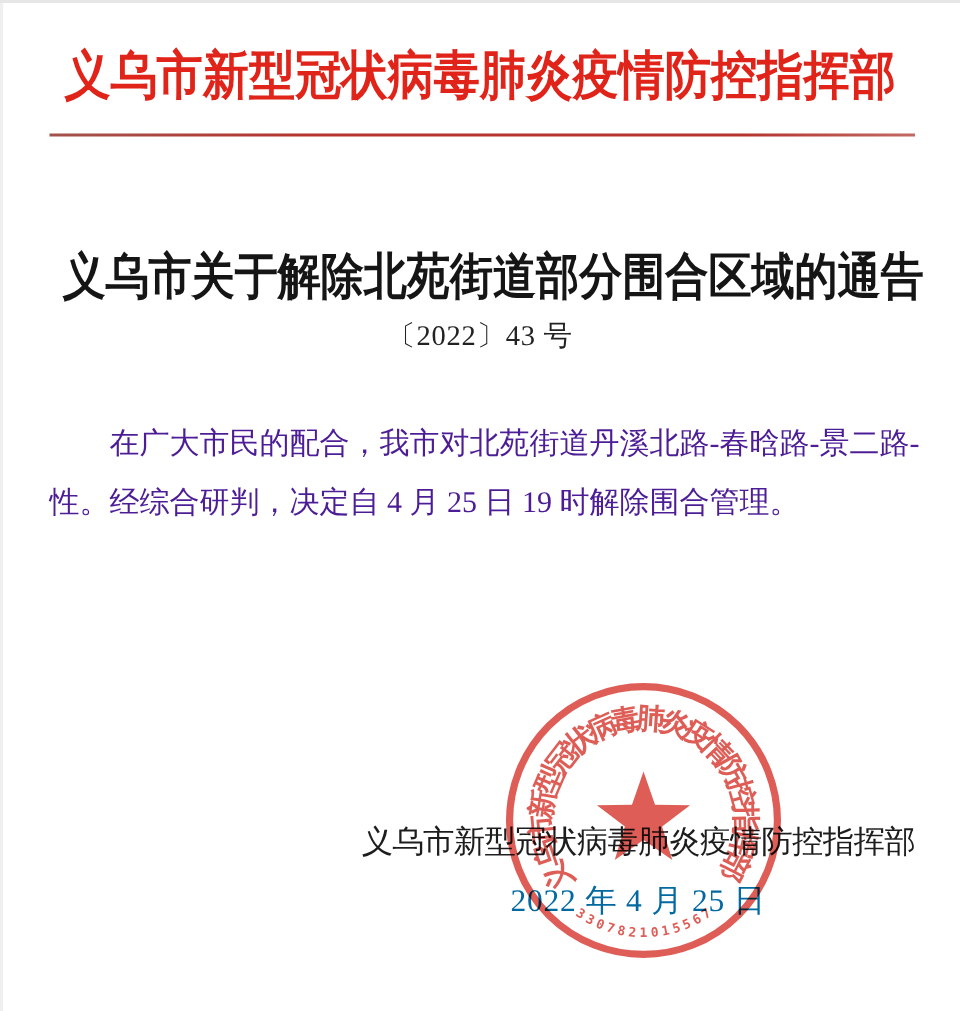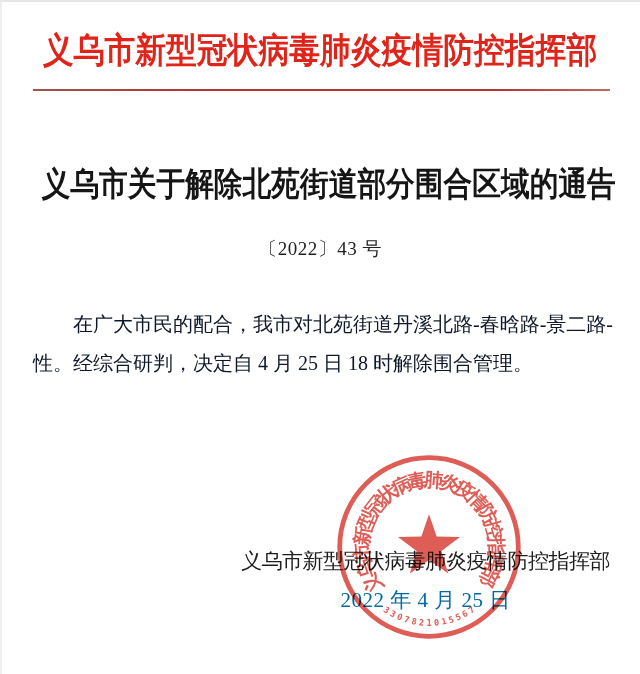--- a/index.html
+++ b/index.html
@@ -27,29 +27,29 @@
   }
   .notice-title{
     position:absolute;top:162px;left:0;width:640px;
     text-align:center;
     font-size:33px;font-weight:bold;
     color:#151515;
     transform:scaleX(0.87);transform-origin:center;
     white-space:nowrap;
   }
   .doc-number{
-    position:absolute;top:236px;left:0;width:640px;
+    position:absolute;top:211px;left:0;width:640px;
     text-align:center;
     font-size:19px;color:#222;
     letter-spacing:0.5px;
   }
   .notice-body{
-    position:absolute;top:305px;left:33px;width:577px;
+    position:absolute;top:277px;left:33px;width:577px;
     font-size:20px;line-height:39px;
-    color:#0f172a;
+    color:#4c1d95;
   }
   .body-line{white-space:nowrap;}
   .body-line.justified{text-align:justify;text-align-last:justify;}
   .body-line.first{text-indent:2em;}
   .sign-block{
     position:absolute;top:549px;right:30px;
     text-align:center;
   }
   .signature-org{
     font-size:21px;letter-spacing:-0.5px;
@@ -86,21 +86,21 @@
   <div class="org-header">义乌市新型冠状病毒肺炎疫情防控指挥部</div>
 
   <div class="red-divider"></div>
 
   <div class="notice-title">义乌市关于解除北苑街道部分围合区域的通告</div>
 
   <div class="doc-number">〔2022〕43 号</div>
 
   <div class="notice-body">
     <div class="body-line first justified">在广大市民的配合，我市对北苑街道丹溪北路-春晗路-景二路-</div>
-    <div class="body-line">性。经综合研判，决定自 4 月 25 日 18 时解除围合管理。</div>
+    <div class="body-line">性。经综合研判，决定自 4 月 25 日 19 时解除围合管理。</div>
   </div>
 
   <div class="sign-block">
     <div class="signature-org">义乌市新型冠状病毒肺炎疫情防控指挥部</div>
     <div class="signature-date">2022 年 4 月 25 日</div>
   </div>
 
   <div class="seal">
     <svg id="seal-svg" viewBox="0 0 200 200" xmlns="http://www.w3.org/2000/svg" style="color: rgb(217, 69, 60);">
       <circle cx="100" cy="100" r="93" fill="none" stroke="currentColor" stroke-width="5"></circle>

